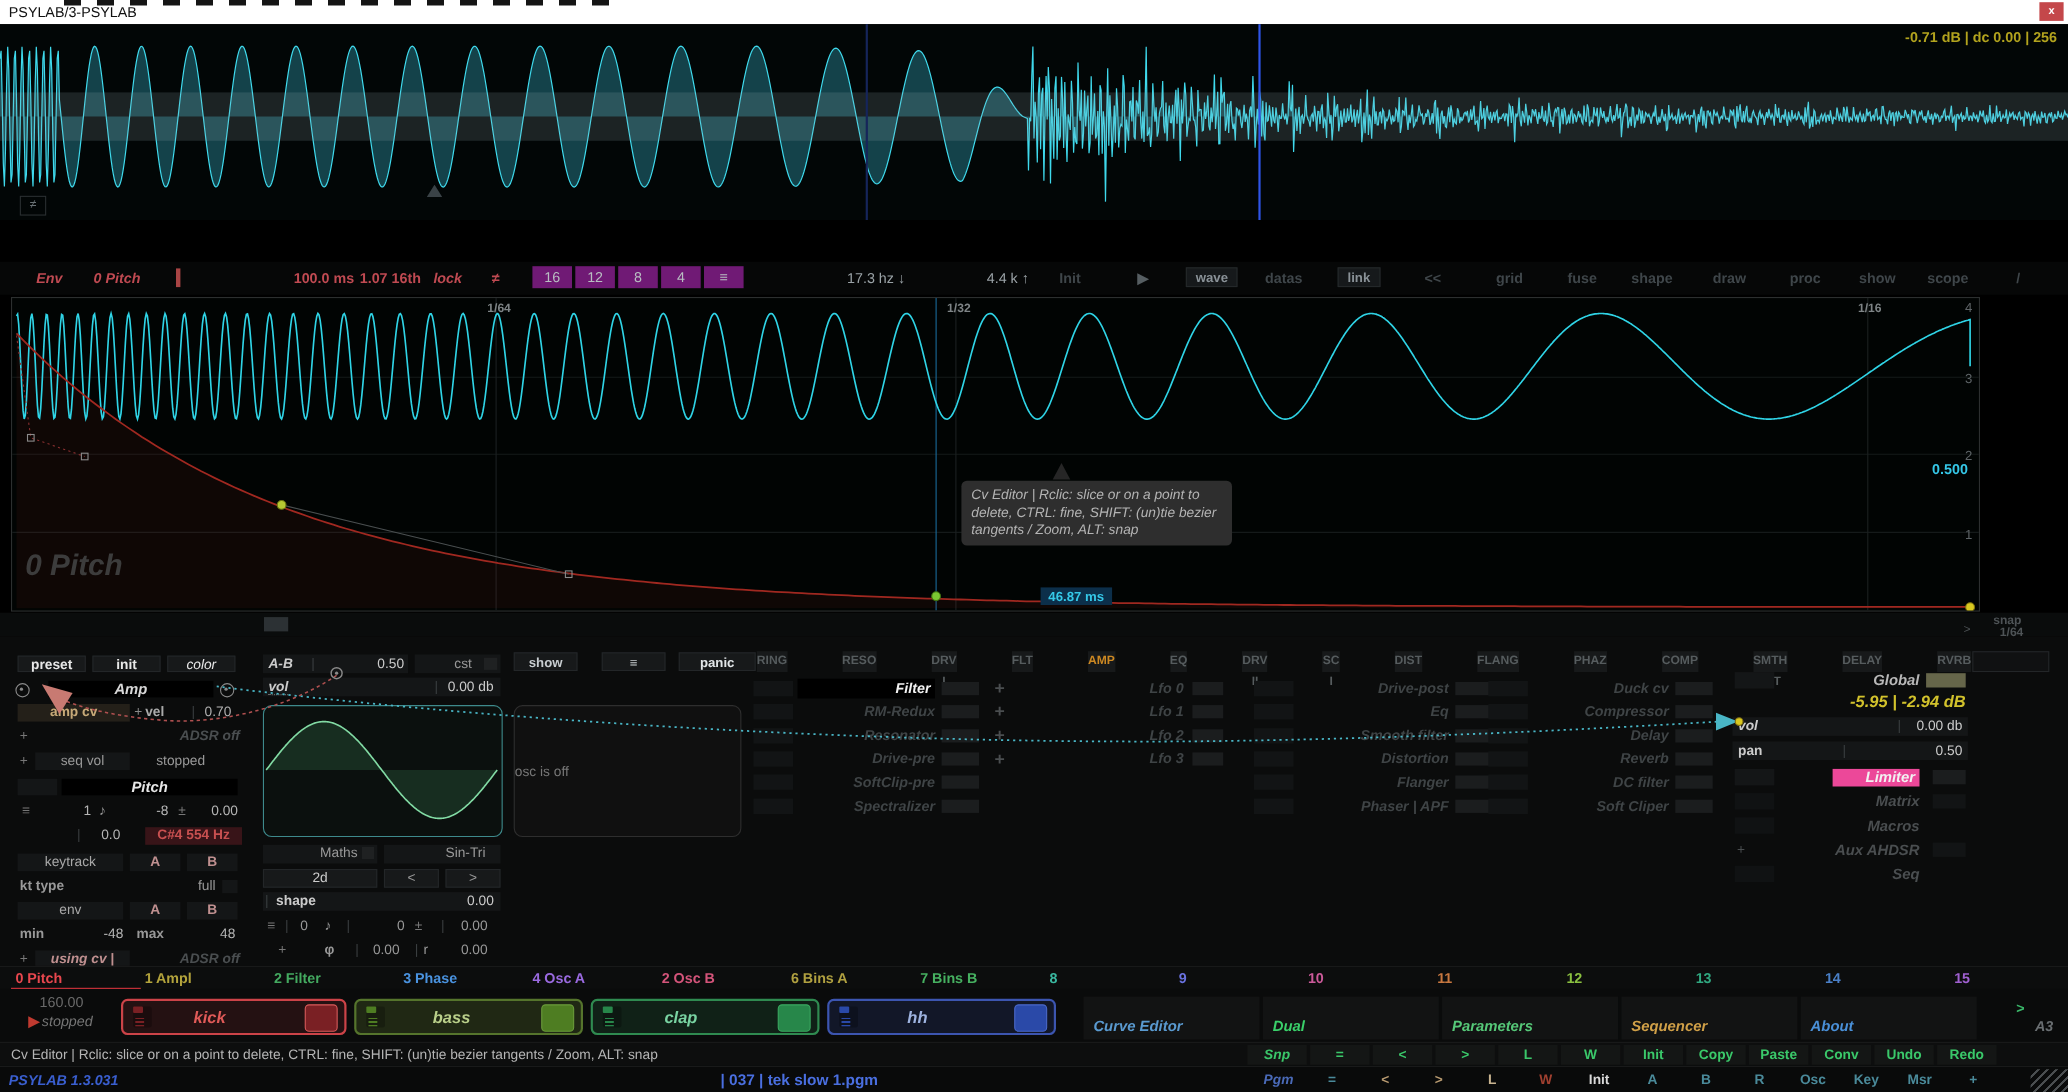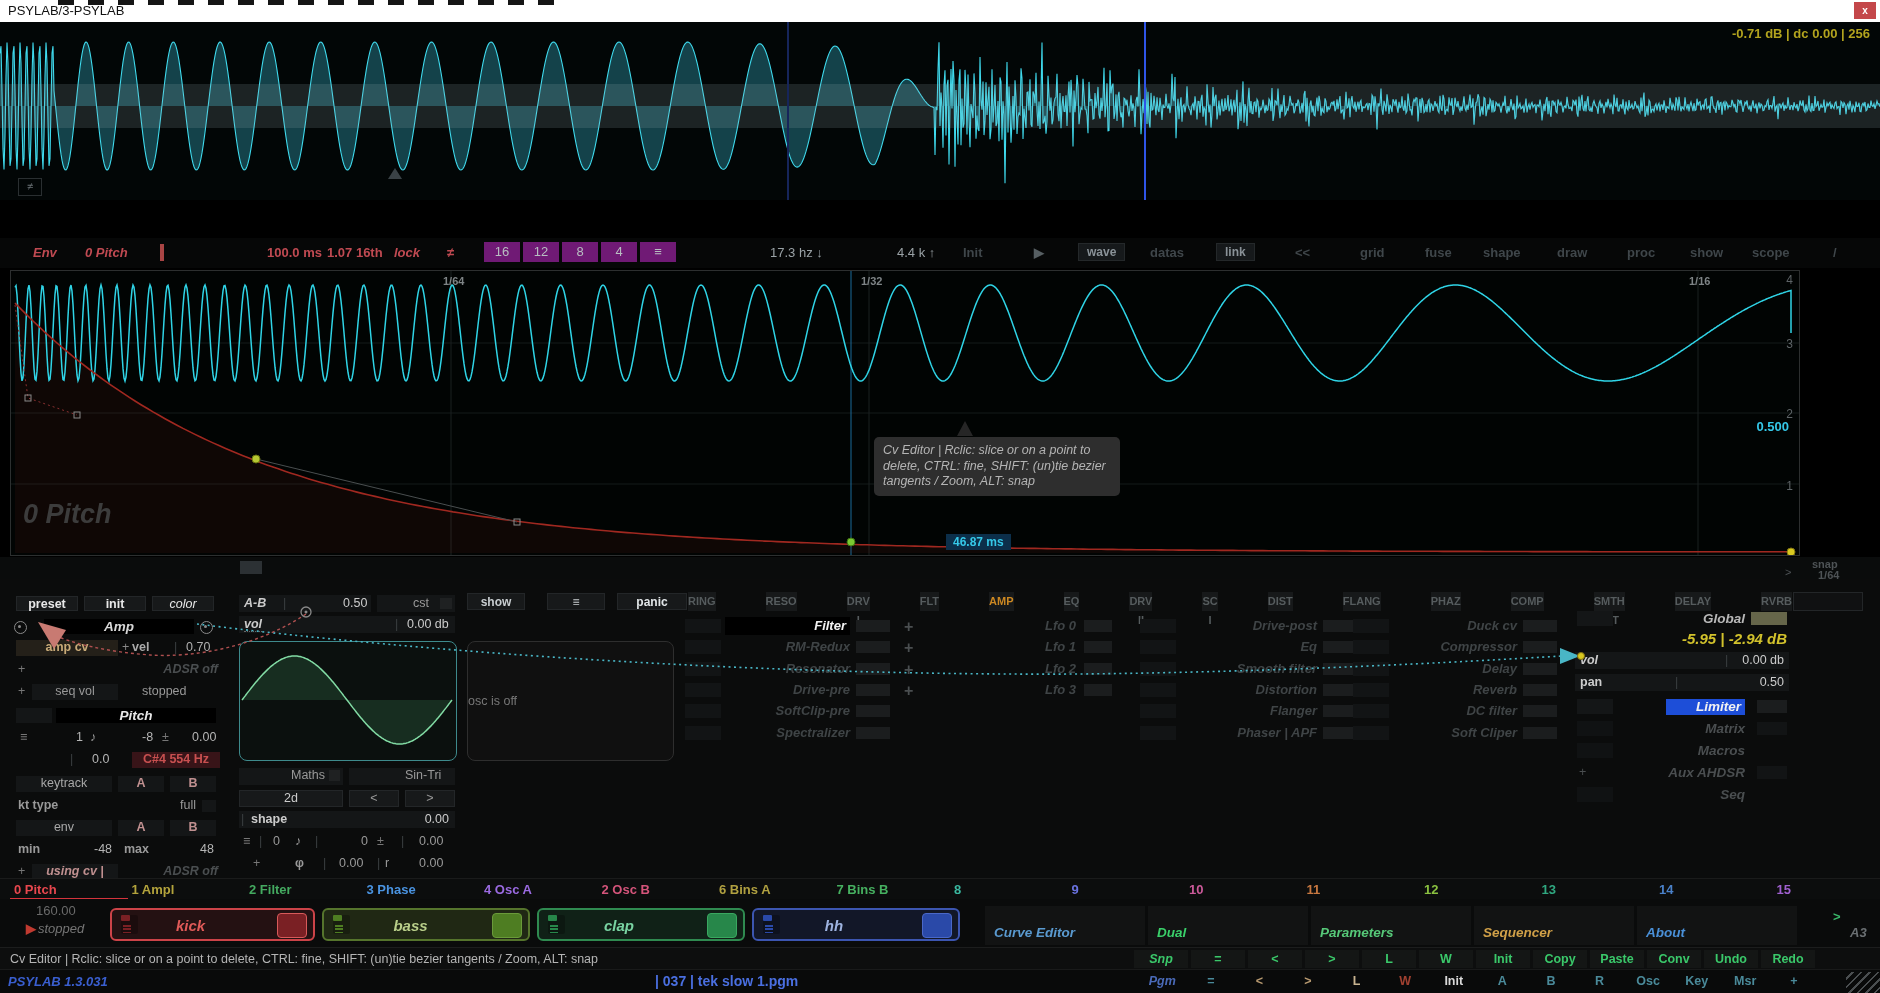--- a/index.html
+++ b/index.html
@@ -508,21 +508,21 @@
         <span class="lbl divider" style="left:150px;">|</span>
         <span class="lbl" style="right:5px;color:#ccc;">0.00 db</span>
       </div>
       <div class="row vbox" style="top:64px;width:214px;height:17px;">
         <span class="lbl bold" style="left:5px;color:#ccc;">pan</span>
         <span class="lbl divider" style="left:100px;">|</span>
         <span class="lbl" style="right:5px;color:#ccc;">0.50</span>
       </div>
       <div class="row" style="top:88px;width:214px;">
         <span class="lbl vbox" style="left:2px;width:36px;height:15px;"></span>
-        <span class="lbl bold it" style="right:44px;background:#1d4ed8;color:#f2f2f2;padding:0 4px 1px 30px;font-size:13.5px;">Limiter</span>
+        <span class="lbl bold it" style="right:44px;background:#ec4899;color:#f2f2f2;padding:0 4px 1px 30px;font-size:13.5px;">Limiter</span>
         <span class="lbl vbox" style="right:2px;width:30px;height:13px;top:2px;background:#1b1d1e;"></span>
       </div>
       <div class="row" style="top:110px;width:214px;">
         <span class="lbl vbox" style="left:2px;width:36px;height:15px;background:#101213;"></span>
         <span class="lbl bold it dim" style="right:44px;font-size:13.5px;">Matrix</span>
         <span class="lbl vbox" style="right:2px;width:30px;height:13px;top:2px;background:#121415;"></span>
       </div>
       <div class="row" style="top:132px;width:214px;">
         <span class="lbl vbox" style="left:2px;width:36px;height:15px;background:#101213;"></span>
         <span class="lbl bold it dim" style="right:44px;font-size:13.5px;">Macros</span>

